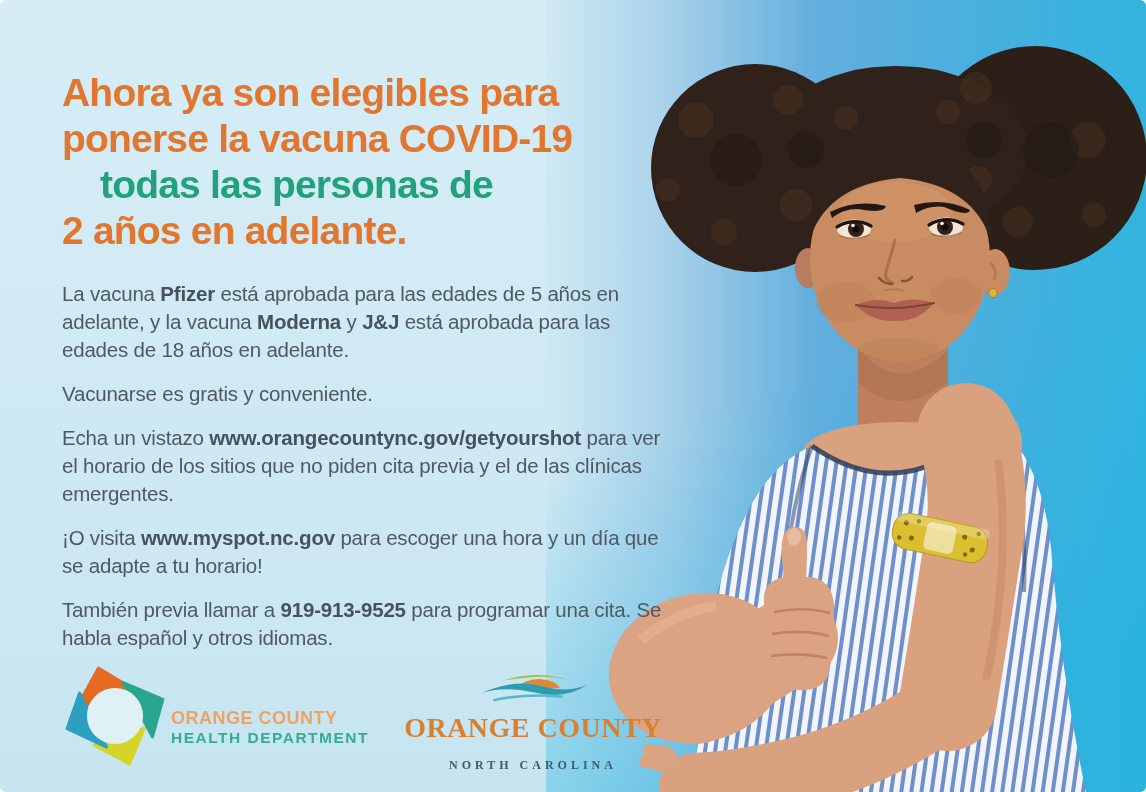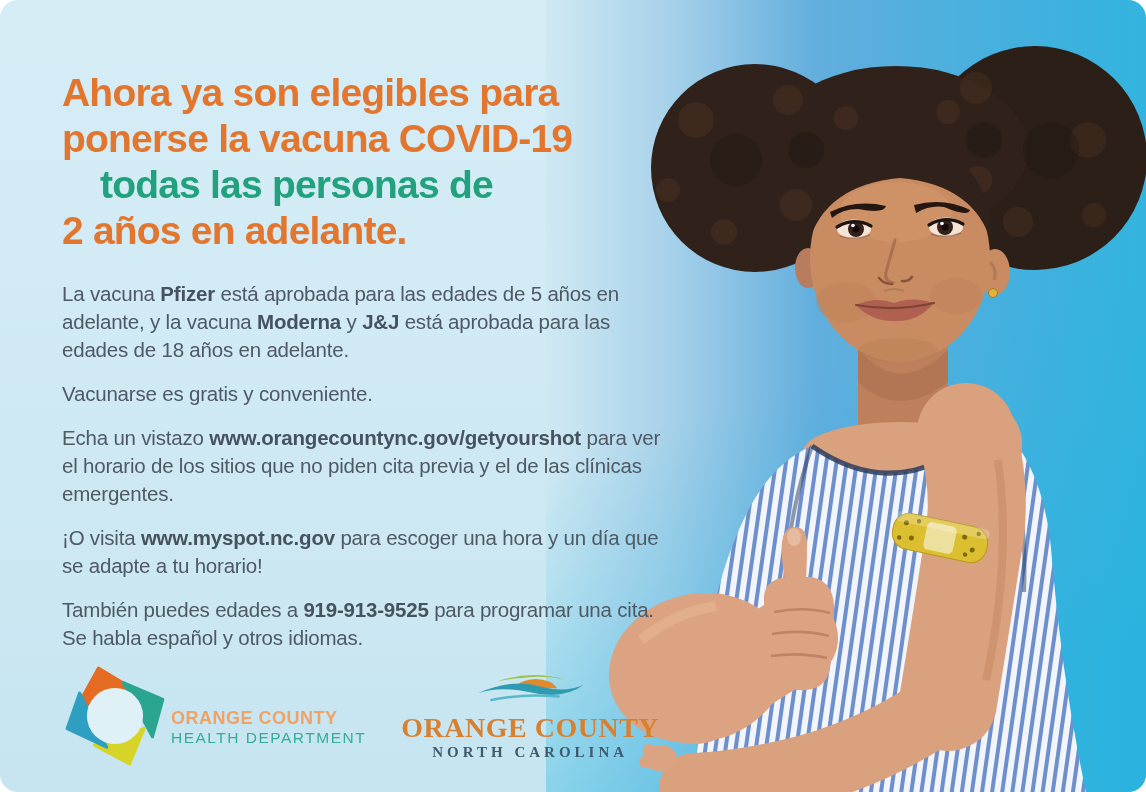--- a/index.html
+++ b/index.html
@@ -1,38 +1,38 @@
 <!DOCTYPE html>
 <html><head>
 <meta charset="utf-8">
 <style>
   html,body{margin:0;padding:0;background:#ffffff;}
   body{width:1146px;height:792px;font-family:"Liberation Sans",sans-serif;}
-  .card{position:relative;width:1146px;height:792px;border-radius:18px;overflow:hidden;
+  .card{position:relative;width:1146px;height:792px;border-radius:6px;overflow:hidden;
         background:linear-gradient(180deg,#d6edf6 0%,#cfe9f3 55%,#c6e5f1 100%);}
   .photo{position:absolute;top:0;left:546px;width:600px;height:792px;display:block;}
   .content{position:absolute;left:62px;top:70px;width:610px;z-index:2;}
   .headline{margin:0 0 26px 0;font-size:39px;line-height:46px;font-weight:bold;letter-spacing:-0.8px;}
   .headline .hl{display:block;white-space:nowrap;}
   .hl.orange{color:#e2762e;}
   .hl.teal{color:#21a17c;margin-left:38px;}
   .body-copy{width:600px;color:#4e5964;font-size:20.5px;line-height:28px;letter-spacing:-0.2px;}
   .body-copy p{margin:16px 0 15px 0;}
   .body-copy b{font-weight:bold;color:#46525d;}
   .logos{position:absolute;left:63px;top:664px;z-index:2;display:flex;align-items:flex-start;}
   .logo-hd{display:flex;align-items:flex-start;}
   .logo-hd svg{display:block;}
   .hd-text{margin-left:4px;margin-top:44px;line-height:1.15;}
   .hd-line1{display:block;font-weight:bold;font-size:18px;letter-spacing:0.5px;color:#f0a264;white-space:nowrap;}
-  .hd-line2{display:block;font-weight:normal;font-size:15.5px;letter-spacing:1.5px;color:#33ad99;white-space:nowrap;}
+  .hd-line2{display:block;font-weight:bold;font-size:15.5px;letter-spacing:1.5px;color:#33ad99;white-space:nowrap;}
   .logo-county{margin-left:44px;margin-top:4px;width:240px;display:flex;flex-direction:column;align-items:center;
                font-family:"Liberation Serif",serif;}
   .logo-county svg{display:block;margin-bottom:2px;}
   .county-line1{display:block;font-weight:bold;font-size:28px;letter-spacing:0.5px;color:#d9802f;white-space:nowrap;}
-  .county-line2{display:block;font-weight:bold;font-size:15px;letter-spacing:4px;color:#3e5a6d;white-space:nowrap;margin-top:0;}
+  .county-line2{display:block;font-weight:bold;font-size:12px;letter-spacing:4px;color:#3e5a6d;white-space:nowrap;margin-top:14px;}
 </style>
 </head>
 <body>
 
 <div class="card">
 
   <svg class="photo" viewBox="0 0 600 792" aria-hidden="true">
     <defs>
       <linearGradient id="bgGrad" x1="0" y1="0" x2="1" y2="0">
         <stop offset="0" stop-color="#cfe9f3"></stop>
@@ -198,21 +198,21 @@
 
     <div class="body-copy">
       <p><span>La vacuna </span><b>Pfizer</b><span> está aprobada para las edades de 5 años en adelante, y la vacuna </span><b>Moderna</b><span> y </span><b>J&amp;J</b><span> está aprobada para las edades de 18 años en adelante.</span></p>
 
       <p>Vacunarse es  gratis y conveniente.</p>
 
       <p><span>Echa un vistazo </span><b>www.orangecountync.gov/getyourshot</b><span> para ver el horario de los sitios que no piden cita previa y el de las clínicas emergentes.</span></p>
 
       <p><span>¡O visita </span><b>www.myspot.nc.gov</b><span> para escoger una hora y un día que se adapte a tu horario!</span></p>
 
-      <p><span>También puedes edades a </span><b>919-913-9525</b><span> para programar una cita. Se habla español y otros idiomas.</span></p>
+      <p><span>También previa llamar a </span><b>919-913-9525</b><span> para programar una cita. Se habla español y otros idiomas.</span></p>
     </div>
   </div>
 
   <div class="logos">
     <div class="logo-hd">
       <svg width="104" height="104" viewBox="0 0 100 100" aria-hidden="true">
         <g stroke-linejoin="round">
           <path d="M34,4 L64,22 L12,44 Z" fill="#e56a22" stroke="#e56a22" stroke-width="3"></path>
           <path d="M96,34 L86,70 L58,18 Z" fill="#2aa58f" stroke="#2aa58f" stroke-width="3"></path>
           <path d="M64,96 L30,78 L78,62 Z" fill="#d7d428" stroke="#d7d428" stroke-width="3"></path>

